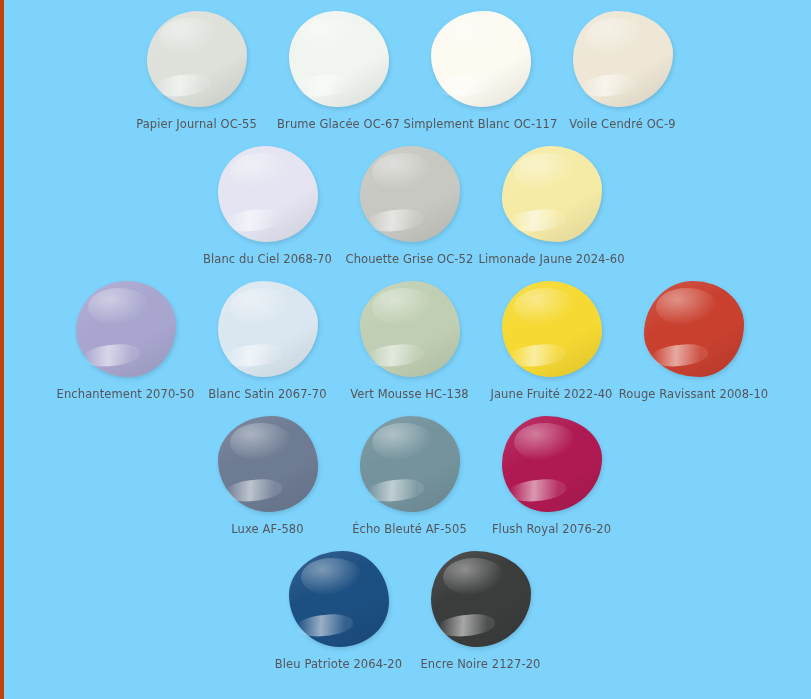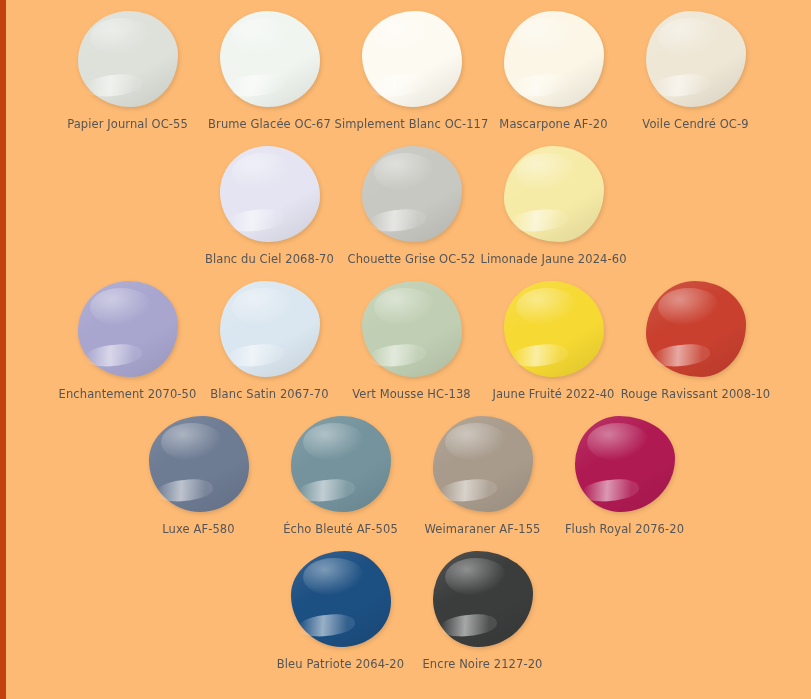--- a/index.html
+++ b/index.html
@@ -10,23 +10,23 @@
     width: 811px;
     height: 699px;
     background: #efefef;
     font-family: "DejaVu Sans", "Liberation Sans", sans-serif;
     overflow: hidden;
   }
   #page {
     position: relative;
     width: 811px;
     height: 699px;
-    background: #fdba74;
+    background: #7dd3fc;
     box-sizing: border-box;
-    border-left: 6px solid #c2410c;
+    border-left: 4px solid #c2410c;
   }
   .grid {
     position: absolute;
     left: 0;
     top: 0;
     width: 811px;
     padding-top: 6px;
     box-sizing: border-box;
   }
   .row {
@@ -146,31 +146,20 @@
               <div class="body" style="--c: #fdfaf1; background: rgb(253, 250, 241);"></div>
               <div class="rim"></div>
               <div class="gloss"></div>
               <div class="sheen"></div>
             </div>
           </div>
           <div class="label">Simplement Blanc OC-117</div>
         </div>
         <div class="cell">
           <div class="blob-wrap">
-            <div class="blob shape-d">
-              <div class="body" style="--c: #fbf6e6; background: rgb(251, 246, 230);"></div>
-              <div class="rim"></div>
-              <div class="gloss"></div>
-              <div class="sheen"></div>
-            </div>
-          </div>
-          <div class="label">Mascarpone AF-20</div>
-        </div>
-        <div class="cell">
-          <div class="blob-wrap">
             <div class="blob shape-e">
               <div class="body" style="--c: #eee7d6; background: rgb(238, 231, 214);"></div>
               <div class="rim"></div>
               <div class="gloss"></div>
               <div class="sheen"></div>
             </div>
           </div>
           <div class="label">Voile Cendré OC-9</div>
         </div>
       </div>
@@ -281,31 +270,20 @@
         <div class="cell">
           <div class="blob-wrap">
             <div class="blob shape-a">
               <div class="body" style="--c: #74939d; background: rgb(116, 147, 157);"></div>
               <div class="rim"></div>
               <div class="gloss"></div>
               <div class="sheen"></div>
             </div>
           </div>
           <div class="label">Écho Bleuté AF-505</div>
-        </div>
-        <div class="cell">
-          <div class="blob-wrap">
-            <div class="blob shape-d">
-              <div class="body" style="--c: #a89b8c; background: rgb(168, 155, 140);"></div>
-              <div class="rim"></div>
-              <div class="gloss"></div>
-              <div class="sheen"></div>
-            </div>
-          </div>
-          <div class="label">Weimaraner AF-155</div>
         </div>
         <div class="cell">
           <div class="blob-wrap">
             <div class="blob shape-e">
               <div class="body" style="--c: #b01a53; background: rgb(176, 26, 83);"></div>
               <div class="rim"></div>
               <div class="gloss"></div>
               <div class="sheen"></div>
             </div>
           </div>

